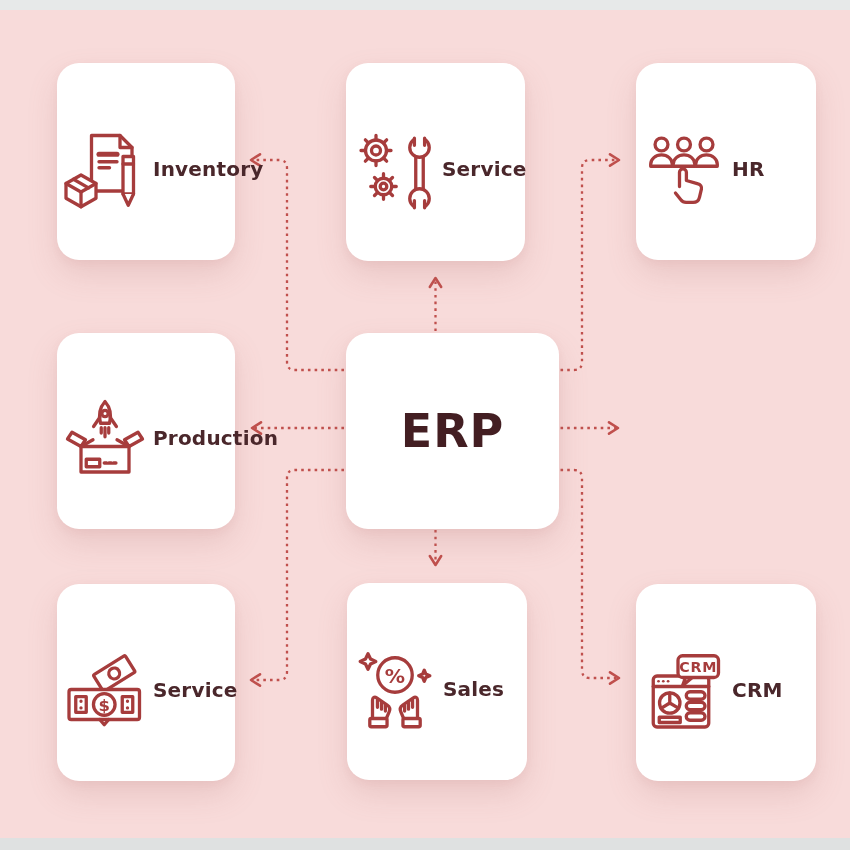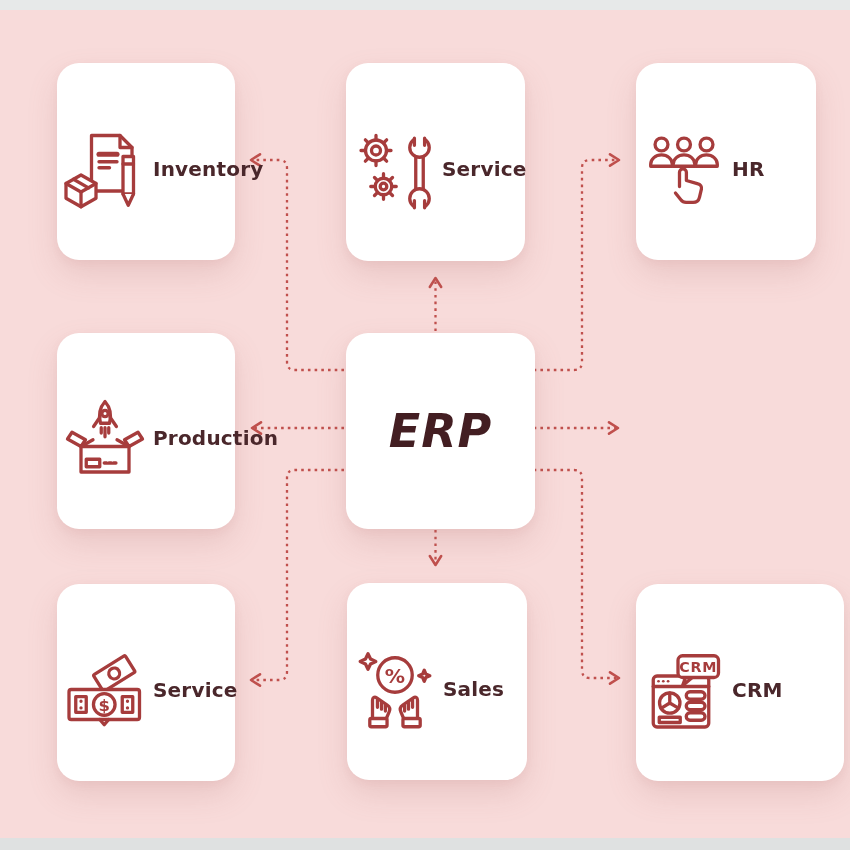--- a/index.html
+++ b/index.html
@@ -26,25 +26,25 @@
   .icon-svg text{fill:var(--icon,#a63c3c);stroke:none;font-weight:bold;font-family:"DejaVu Sans",sans-serif;}
   .card-label{margin-top:14px;font-size:20px;font-weight:bold;color:var(--label,#4a272b);letter-spacing:0.2px;}
 
   .erp-card{justify-content:center;}
   .erp-text{font-size:46px;font-weight:bold;color:var(--erp,#431e22);letter-spacing:1px;}
 
   .pos-inventory{left:57px;top:63px;width:178px;height:197px;}
   .pos-service{left:346px;top:63px;width:179px;height:198px;}
   .pos-hr{left:636px;top:63px;width:180px;height:197px;}
   .pos-production{left:57px;top:333px;width:178px;height:196px;}
-  .pos-erp{left:346px;top:333px;width:189px;height:196px;font-style:italic;}
+  .pos-erp{left:346px;top:333px;width:213px;height:196px;}
   .pos-purchasing{left:636px;top:333px;width:180px;height:196px;}
   .pos-finance{left:57px;top:584px;width:178px;height:197px;}
   .pos-sales{left:347px;top:583px;width:180px;height:197px;}
-  .pos-crm{left:636px;top:584px;width:208px;height:197px;}
+  .pos-crm{left:636px;top:584px;width:180px;height:197px;}
 </style>
 </head>
 <body>
 
 <div id="canvas">
   <div class="strip top"></div>
   <div class="strip bottom"></div>
 
   <svg class="connectors" viewBox="0 0 850 850">
     <defs>

